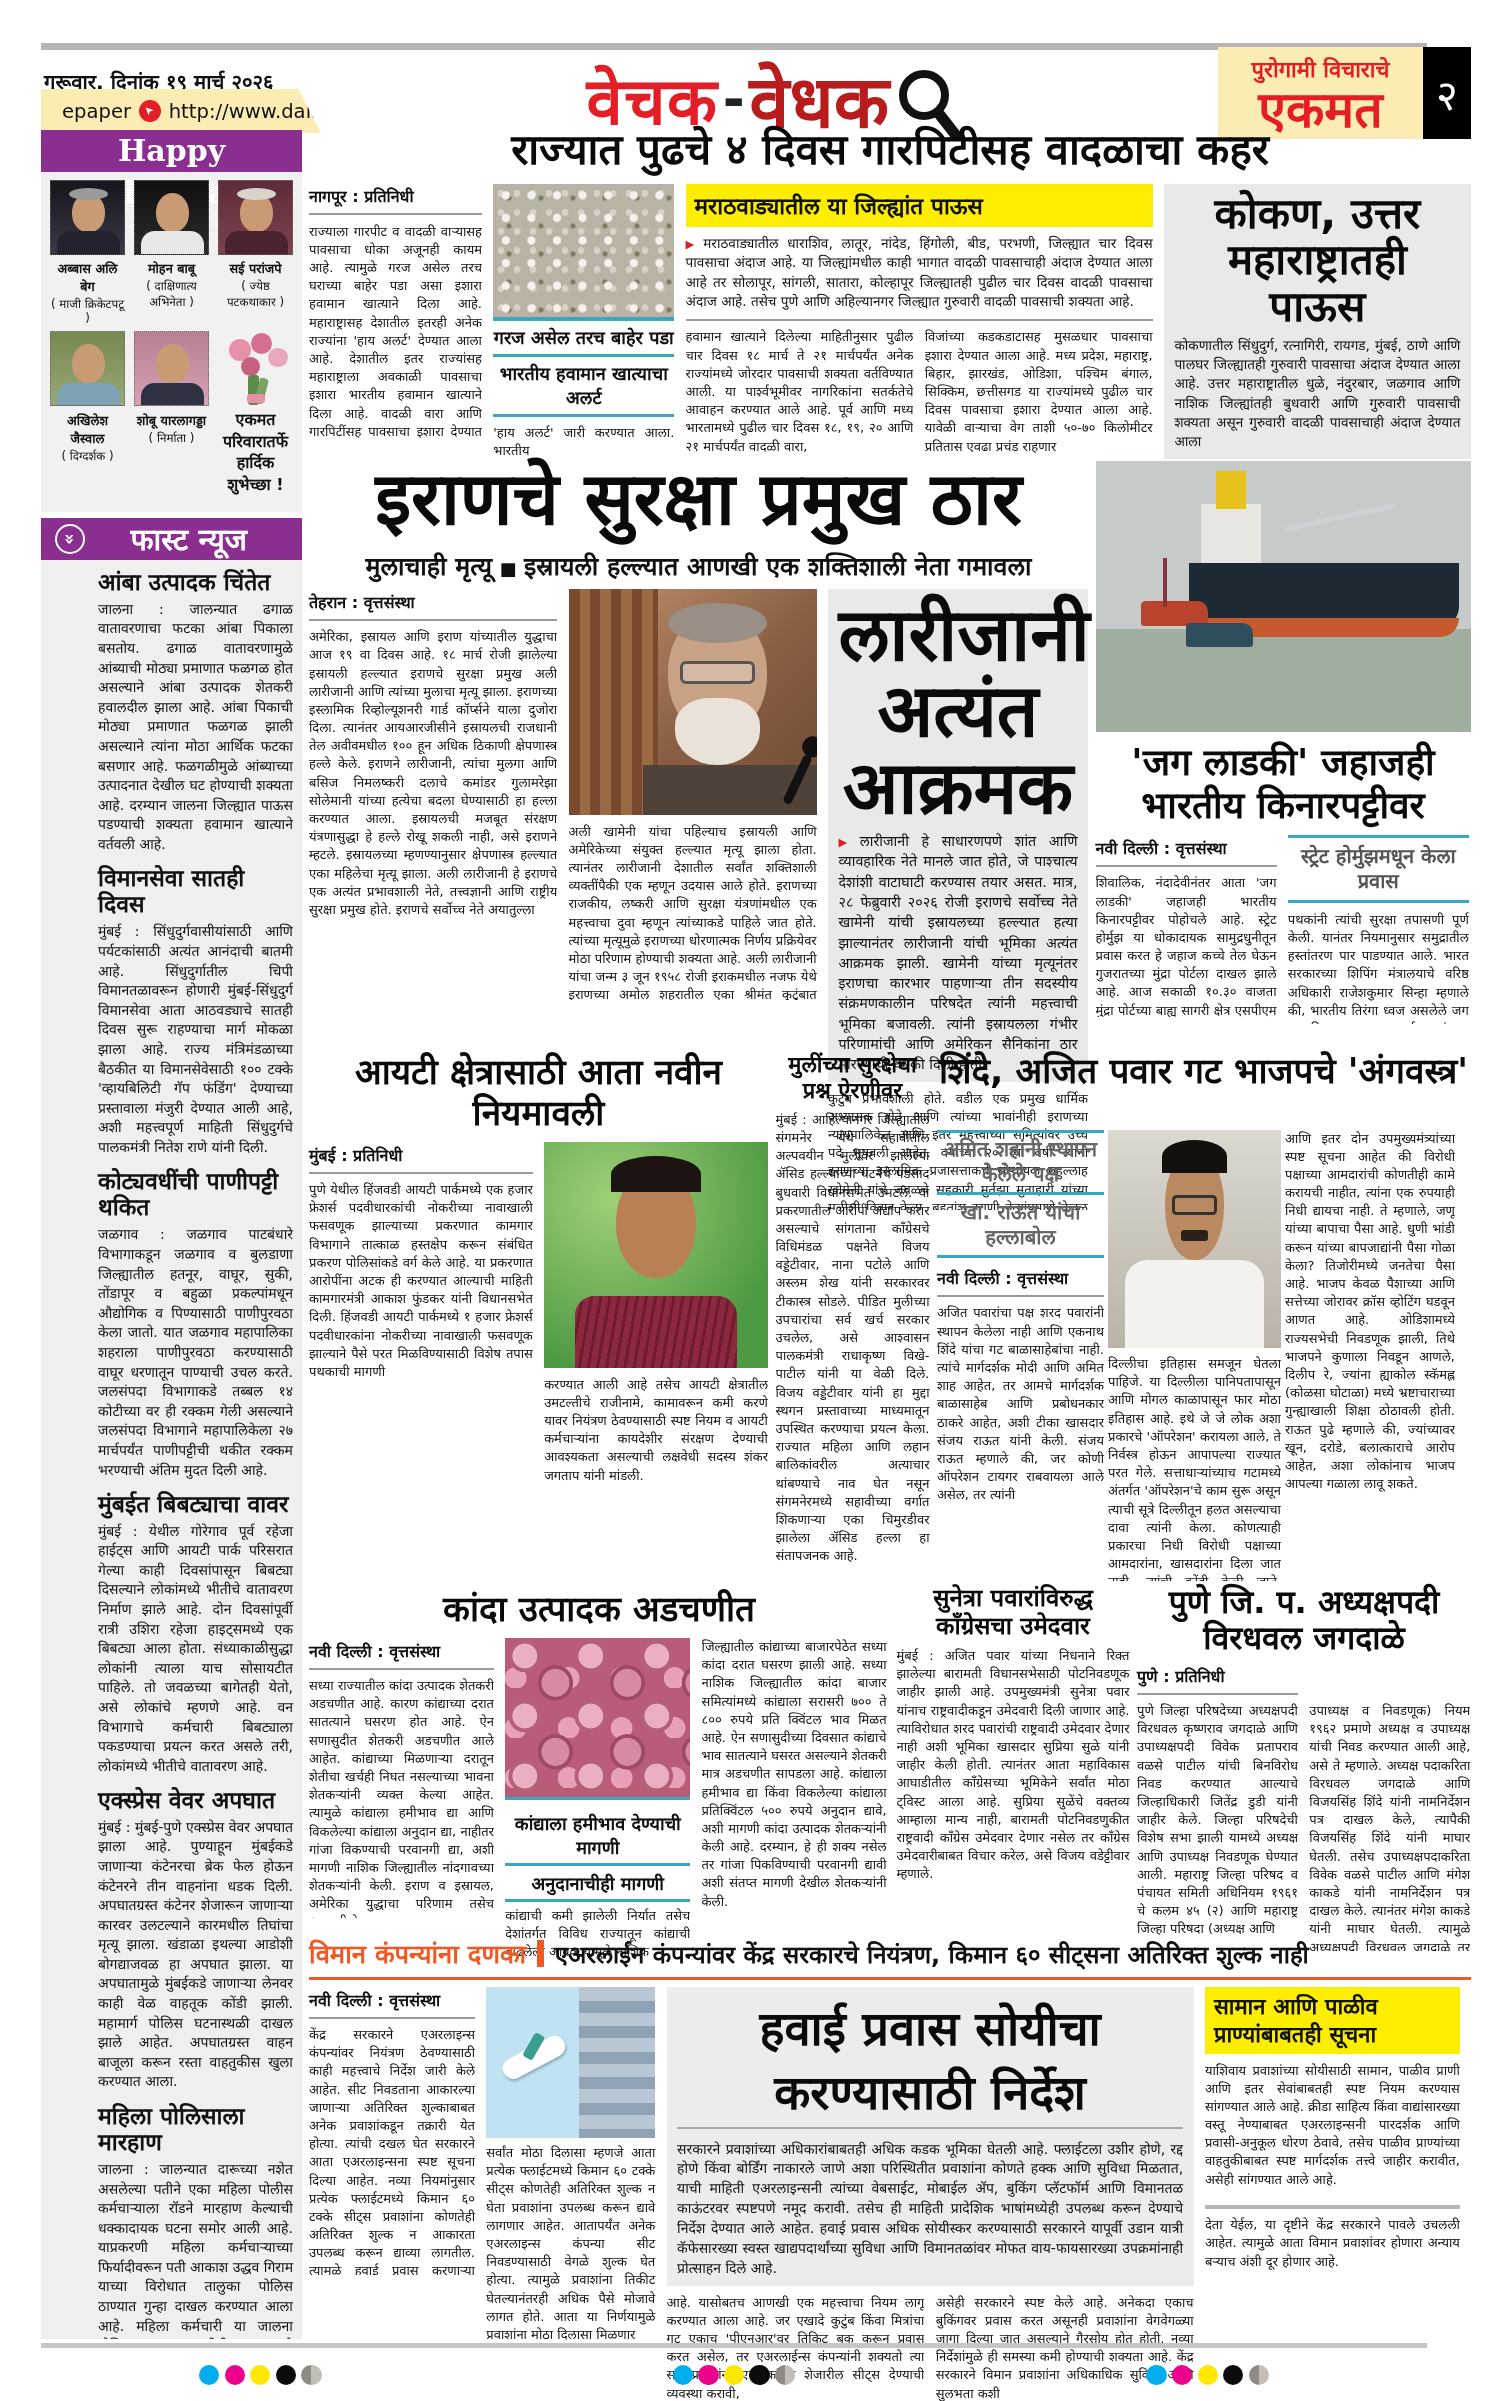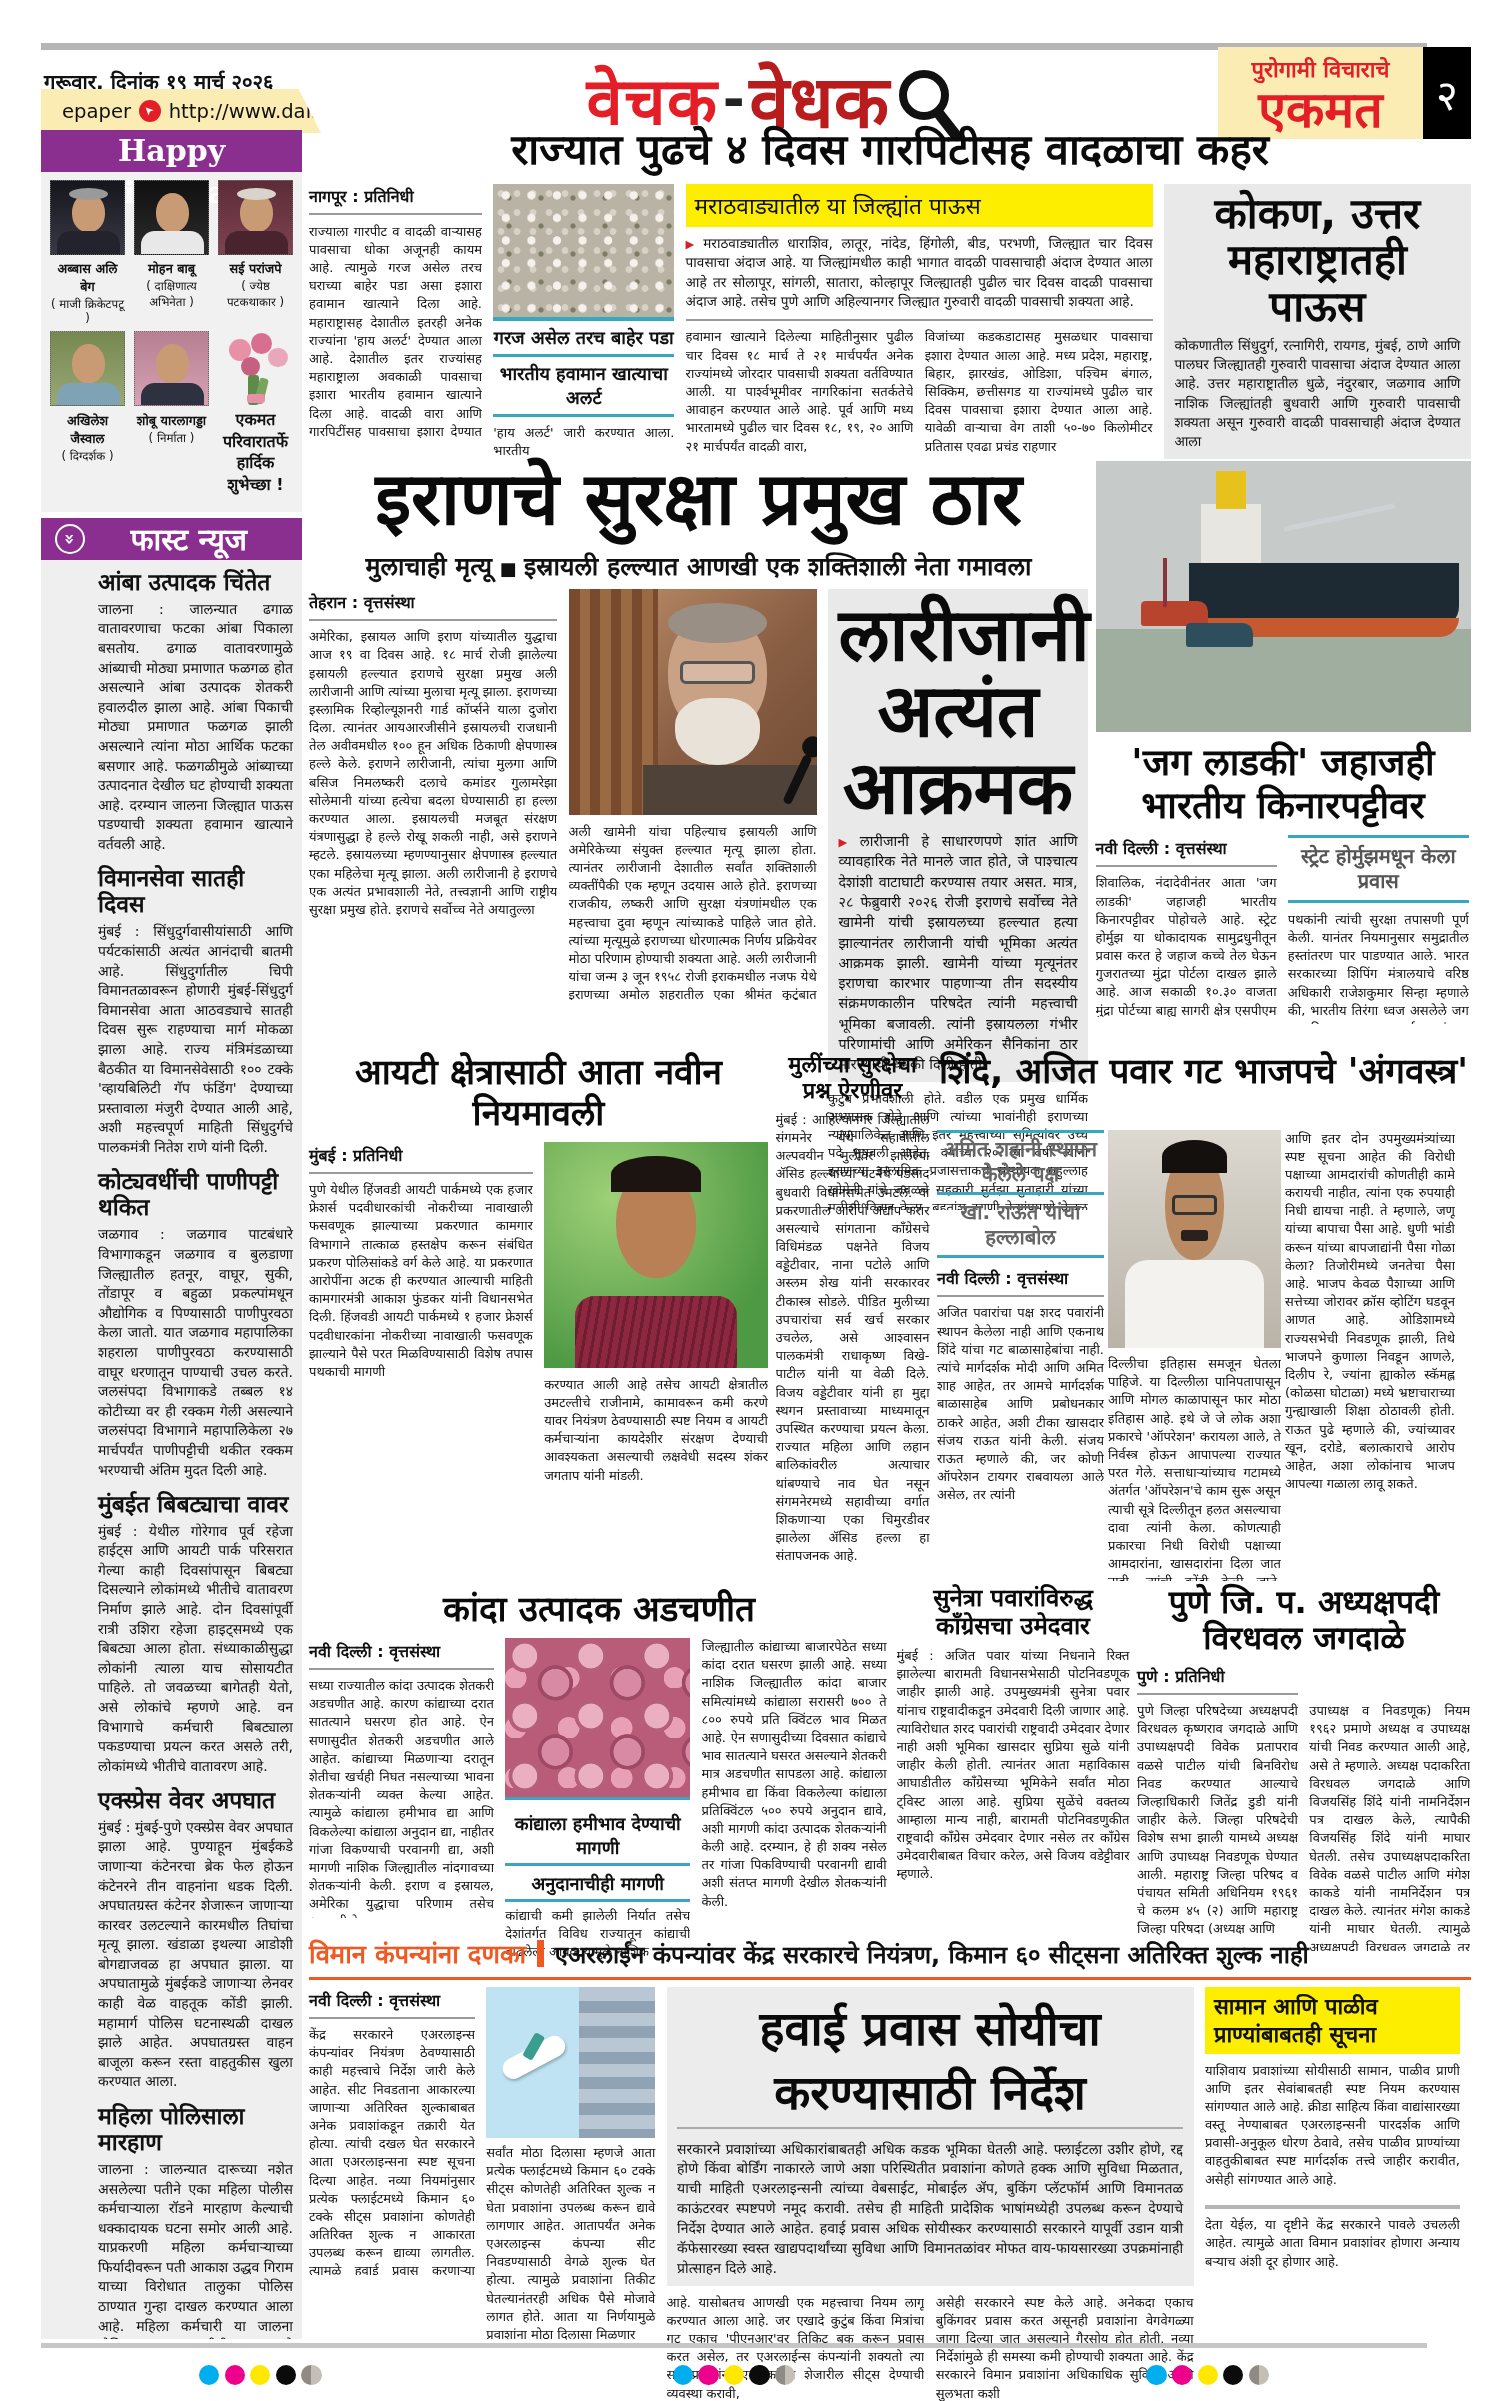--- a/index.html
+++ b/index.html
@@ -70,21 +70,21 @@
   
   #weather{height:329px;position:relative;}
   #weather .hl{font-size:42px;text-align:center;line-height:1.1;}
   .w-row{display:flex;gap:11.3px;margin-top:10.5px;height:265px;}
   .w-c1{width:173px;} .w-c2{width:181px;} .w-c3{width:467px;} .w-c4{width:307px;}
   .hail-img{height:137px;background-color:#b9b3a6;border-bottom:4.5px solid var(--teal);
     background-image:radial-gradient(circle,#f5f2ec 0 3.8px,rgba(0,0,0,0) 4.5px),radial-gradient(circle,#d8d2c6 0 3px,rgba(0,0,0,0) 3.8px),radial-gradient(circle,#7d7d68 0 2.3px,rgba(0,0,0,0) 3px);
     background-size:25.6px 22.6px,16px 19px,32px 28px;}
   .capline{font-size:18px;font-weight:bold;text-align:center;padding:4.5px 0;border-bottom:3px solid var(--teal);}
   .w-note{font-size:13px;margin-top:6px;text-align:justify;}
-  .ybox{background:var(--yellow);font-size:22.6px;font-weight:normal;padding:6px 9px;margin-bottom:7.5px;}
+  .ybox{background:var(--yellow);font-size:22.6px;font-weight:bold;padding:6px 9px;margin-bottom:7.5px;}
   .w-lead{font-size:13.6px;line-height:1.42;text-align:justify;border-bottom:2.3px solid #9a9a9a;padding-bottom:7.5px;margin-bottom:7.5px;}
   .w-two{display:flex;gap:11.3px;}
   .w-two .colp{width:50%;height:128px;}
   .graybox{background:var(--box-gray);padding:7.5px 10.5px;}
   .graybox h3{font-size:22.6px;line-height:1.2;margin-bottom:6px;}
   .graybox p{font-size:13.6px;line-height:1.42;text-align:justify;}
 
   
   .band2{display:flex;gap:7.5px;height:587px;margin-top:4.5px;}
   #iran{width:779px;}

